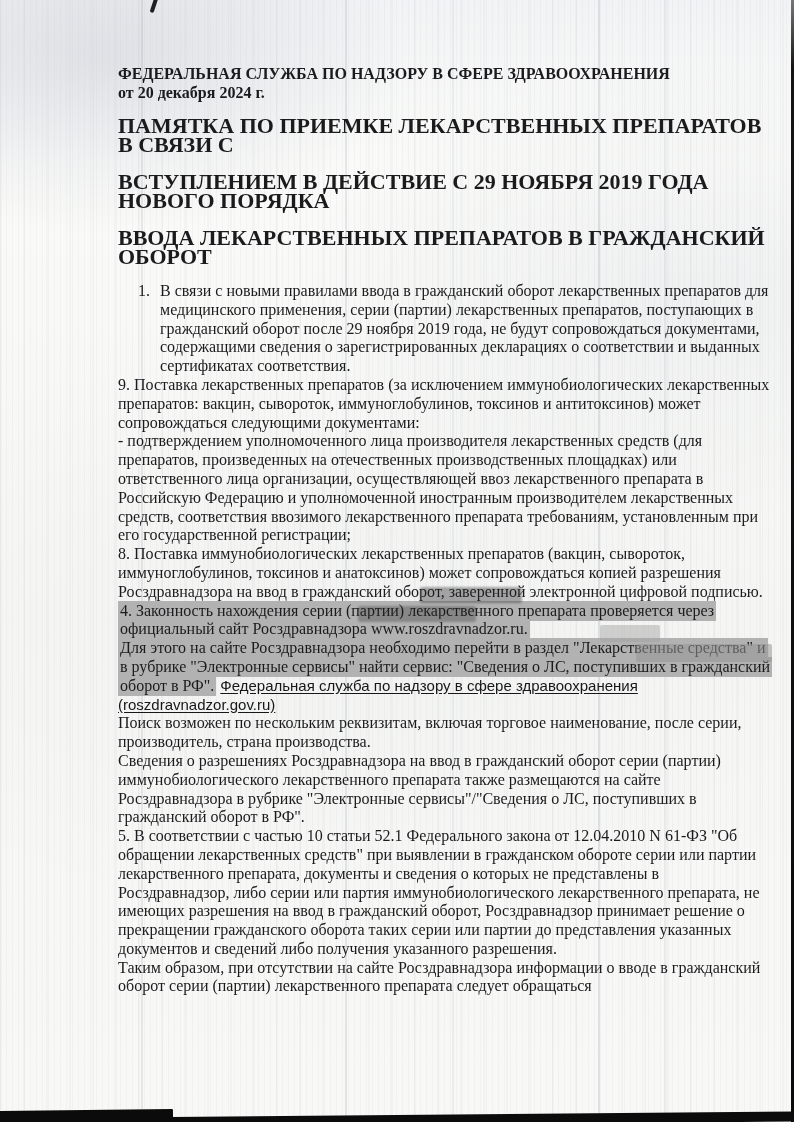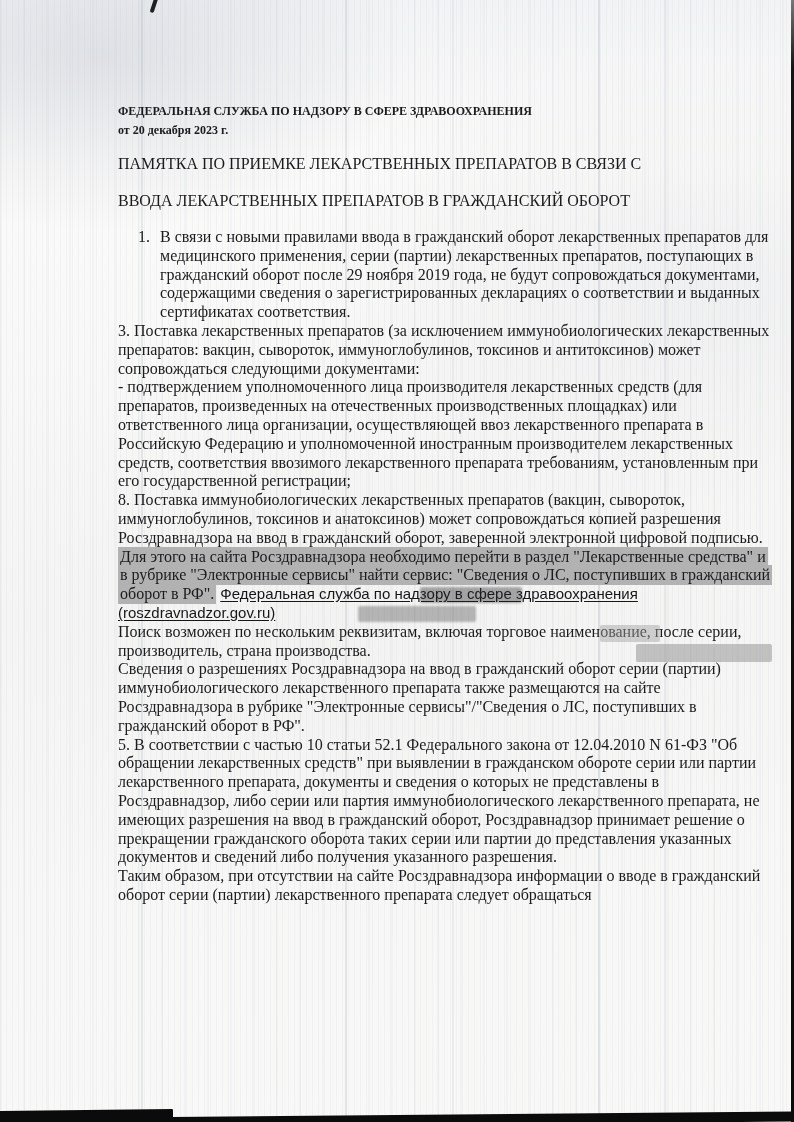--- a/index.html
+++ b/index.html
@@ -21,23 +21,23 @@
       radial-gradient(700px 420px at 45% 55%, rgba(205,209,216,0.10), rgba(205,209,216,0) 75%),
       repeating-linear-gradient(90deg, rgba(145,155,172,0.07) 0 1px, rgba(0,0,0,0) 1px 6px),
       repeating-linear-gradient(90deg, rgba(120,132,152,0.05) 0 2px, rgba(0,0,0,0) 2px 23px),
       linear-gradient(180deg,#f2f3f4 0%,#fafaf8 14%,#f6f6f4 55%,#f8f8f6 100%);
   }
   .fold{position:absolute;top:0;bottom:0;width:2px;background:rgba(125,136,158,0.16);pointer-events:none;}
   .fold.f1{left:141px;} .fold.f2{left:345px;opacity:.8;} .fold.f3{left:452px;opacity:.6;}
   .fold.f4{left:598px;} .fold.f5{left:664px;opacity:.7;}
 
   .content{position:absolute;left:118px;top:64px;width:656px;}
-  .doc-header{font-weight:bold;font-size:12px;line-height:19px;margin-top:38px;}
+  .doc-header{font-weight:bold;font-size:16px;line-height:19px;}
   .doc-title{margin-top:14px;}
-  .title-line{font-weight:normal;font-size:16px;line-height:19px;margin-bottom:18px;}
+  .title-line{font-weight:bold;font-size:22px;line-height:19px;margin-bottom:18px;}
   .title-line:nth-child(3){margin-bottom:16px;}
   .doc-body{font-size:16px;line-height:18.8px;}
   .para{margin:0;}
   .para.hang{position:relative;padding-left:42px;}
   .marker{position:absolute;left:20px;top:0;}
   .hl{
     background:#b2b2b2;
     padding:1px 2px 2px 2px;
     -webkit-box-decoration-break:clone;
     box-decoration-break:clone;
@@ -69,32 +69,34 @@
   <div class="texture"></div>
   <div class="fold f1"></div>
   <div class="fold f2"></div>
   <div class="fold f3"></div>
   <div class="fold f4"></div>
   <div class="fold f5"></div>
 
   <div class="content">
     <div class="doc-header">
       <div>ФЕДЕРАЛЬНАЯ СЛУЖБА ПО НАДЗОРУ В СФЕРЕ ЗДРАВООХРАНЕНИЯ</div>
-      <div>от 20 декабря 2023 г.</div>
+      <div>от 20 декабря 2024 г.</div>
     </div>
     <div class="doc-title">
       <div class="title-line">ПАМЯТКА ПО ПРИЕМКЕ ЛЕКАРСТВЕННЫХ ПРЕПАРАТОВ В СВЯЗИ С</div>
+      <div class="title-line">ВСТУПЛЕНИЕМ В ДЕЙСТВИЕ С 29 НОЯБРЯ 2019 ГОДА НОВОГО ПОРЯДКА</div>
       <div class="title-line">ВВОДА ЛЕКАРСТВЕННЫХ ПРЕПАРАТОВ В ГРАЖДАНСКИЙ ОБОРОТ</div>
     </div>
     <div class="doc-body">
         <div class="para hang"><span class="marker">1.</span><span class="txt">В связи с новыми правилами ввода в гражданский оборот лекарственных препаратов для медицинского применения, серии (партии) лекарственных препаратов, поступающих в гражданский оборот после 29 ноября 2019 года, не будут сопровождаться документами, содержащими сведения о зарегистрированных декларациях о соответствии и выданных сертификатах соответствия.</span></div>
-        <div class="para"><span class="txt">3. Поставка лекарственных препаратов (за исключением иммунобиологических лекарственных препаратов: вакцин, сывороток, иммуноглобулинов, токсинов и антитоксинов) может сопровождаться следующими документами:</span></div>
+        <div class="para"><span class="txt">9. Поставка лекарственных препаратов (за исключением иммунобиологических лекарственных препаратов: вакцин, сывороток, иммуноглобулинов, токсинов и антитоксинов) может сопровождаться следующими документами:</span></div>
         <div class="para"><span class="txt">- подтверждением уполномоченного лица производителя лекарственных средств (для препаратов, произведенных на отечественных производственных площадках) или ответственного лица организации, осуществляющей ввоз лекарственного препарата в Российскую Федерацию и уполномоченной иностранным производителем лекарственных средств, соответствия ввозимого лекарственного препарата требованиям, установленным при его государственной регистрации;</span></div>
         <div class="para"><span class="txt">8. Поставка иммунобиологических лекарственных препаратов (вакцин, сывороток, иммуноглобулинов, токсинов и анатоксинов) может сопровождаться копией разрешения Росздравнадзора на ввод в гражданский оборот, заверенной электронной цифровой подписью.</span></div>
-        <div class="para"><span class="hl">Для этого на сайта Росздравнадзора необходимо перейти в раздел "Лекарственные средства" и в рубрике "Электронные сервисы" найти сервис: "Сведения о ЛС, поступивших в гражданский оборот в РФ".</span><span class="txt"> </span><a class="doc-link" href="#">Федеральная служба по надзору в сфере здравоохранения (roszdravnadzor.gov.ru)</a></div>
+        <div class="para"><span class="hl">4. Законность нахождения серии (партии) лекарственного препарата проверяется через официальный сайт Росздравнадзора www.roszdravnadzor.ru.</span></div>
+        <div class="para"><span class="hl">Для этого на сайте Росздравнадзора необходимо перейти в раздел "Лекарственные средства" и в рубрике "Электронные сервисы" найти сервис: "Сведения о ЛС, поступивших в гражданский оборот в РФ".</span><span class="txt"> </span><a class="doc-link" href="#">Федеральная служба по надзору в сфере здравоохранения (roszdravnadzor.gov.ru)</a></div>
         <div class="para"><span class="txt">Поиск возможен по нескольким реквизитам, включая торговое наименование, после серии, производитель, страна производства.</span></div>
         <div class="para"><span class="txt">Сведения о разрешениях Росздравнадзора на ввод в гражданский оборот серии (партии) иммунобиологического лекарственного препарата также размещаются на сайте Росздравнадзора в рубрике "Электронные сервисы"/"Сведения о ЛС, поступивших в гражданский оборот в РФ".</span></div>
         <div class="para"><span class="txt">5. В соответствии с частью 10 статьи 52.1 Федерального закона от 12.04.2010 N 61-ФЗ "Об обращении лекарственных средств" при выявлении в гражданском обороте серии или партии лекарственного препарата, документы и сведения о которых не представлены в Росздравнадзор, либо серии или партия иммунобиологического лекарственного препарата, не имеющих разрешения на ввод в гражданский оборот, Росздравнадзор принимает решение о прекращении гражданского оборота таких серии или партии до представления указанных документов и сведений либо получения указанного разрешения.</span></div>
         <div class="para"><span class="txt">Таким образом, при отсутствии на сайте Росздравнадзора информации о вводе в гражданский оборот серии (партии) лекарственного препарата следует обращаться</span></div>
       </div>
   </div>
 
   <div class="blotch b1"></div>
   <div class="blotch b2"></div>
   <div class="blotch b4"></div>

